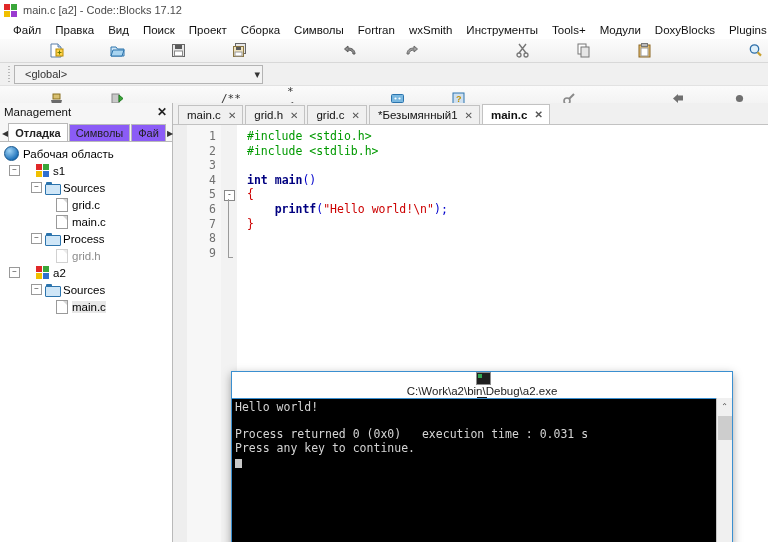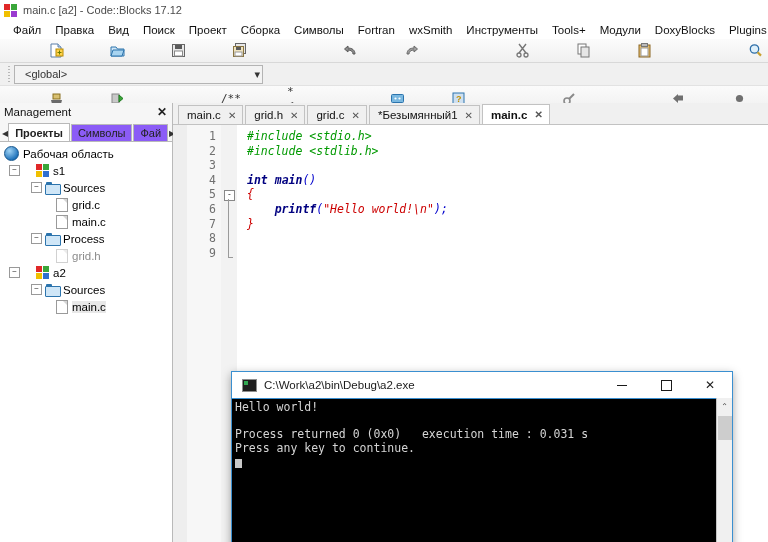--- a/index.html
+++ b/index.html
@@ -92,41 +92,41 @@
   .etab{height:18px;display:flex;align-items:center;gap:7px;padding:0 6px 0 8px;font-size:11.5px;
     background:#f0f0f0;border:1px solid #c2c2c2;border-bottom:none;margin-right:2px;color:#111;cursor:default;}
   .etab.active{background:#ffffff;font-weight:bold;height:19px;}
   .etab .x{font-size:10px;color:#555;}
   .edit-surface{position:absolute;top:21px;left:0;width:595px;height:418px;background:#ffffff;
     border-top:1px solid #c2c2c2;}
   .gutter{position:absolute;left:0;top:0;width:14px;height:418px;background:#eeeeee;border-right:1px solid #e0e0e0;}
   .linenos{position:absolute;left:14px;top:0;width:34px;height:418px;background:#f7f7f7;
     text-align:right;padding-top:4px;box-sizing:border-box;}
   .fold{position:absolute;left:48px;top:0;width:16px;height:418px;background:#f2f2f2;padding-top:4px;box-sizing:border-box;}
-  .code{position:absolute;left:64px;top:0;right:8px;height:418px;padding-top:4px;box-sizing:border-box;font-style:italic;}
+  .code{position:absolute;left:64px;top:0;right:8px;height:418px;padding-top:4px;box-sizing:border-box;}
   .ln,.cl,.fl{height:14.6px;line-height:14.6px;font-family:"DejaVu Sans Mono","Liberation Mono",monospace;font-size:11.5px;}
   .ln{color:#707070;padding-right:5px;}
   .cl{white-space:pre;color:#000;padding-left:10px;}
   .fl{position:relative;}
   .foldbox{position:absolute;left:3px;top:3px;width:9px;height:9px;border:1px solid #888;background:#fff;
     font-size:8px;line-height:7px;text-align:center;color:#333;}
   .foldline{position:absolute;left:7px;top:12px;width:1px;height:58px;background:#9a9a9a;}
   .foldend{position:absolute;left:7px;top:70px;width:5px;height:1px;background:#9a9a9a;}
   .k-pre{color:#009900;}
   .k-kw{color:#000080;font-weight:bold;}
   .k-fn{color:#000080;font-weight:bold;}
   .k-str{color:#cc0000;}
   .k-num{color:#cc00cc;}
   .k-op{color:#0000cc;}
   .k-brace{color:#cc0000;}
 
   
   .console{position:absolute;left:231px;top:268px;width:500px;height:232px;
     background:#ffffff;border:1px solid #3a8fd0;box-shadow:0 3px 9px rgba(0,0,0,.35);}
-  .c-title{height:26px;background:#ffffff;display:flex;align-items:center;}
+  .c-title{height:26px;background:#ffffff;display:flex;align-items:center;flex-direction:column;}
   .c-ico{width:13px;height:11px;margin:0 7px 0 10px;background:#1f1f1f;
     border:1px solid #8d8d8d;position:relative;flex:0 0 auto;}
   .c-ico:after{content:"";position:absolute;left:1px;top:1px;width:4px;height:4px;background:#32a852;}
   .c-path{font-size:11.5px;color:#1a1a1a;flex:1;}
   .c-btn{width:44px;height:26px;display:flex;align-items:center;justify-content:center;
     font-size:12px;color:#1a1a1a;cursor:default;}
   .c-btn .min{display:block;width:10px;height:1px;background:#1a1a1a;}
   .c-btn .max{display:block;width:9px;height:9px;border:1px solid #1a1a1a;}
   .c-body{position:absolute;top:26px;left:0;width:500px;height:204px;background:#000000;
     border-top:1px solid #3a8fd0;box-sizing:border-box;}
@@ -552,21 +552,21 @@
 
   <div class="body-area">
 
     <div class="mgmt">
       <div class="mgmt-hdr">
         <span>Management</span>
         <span class="mgmt-close">✕</span>
       </div>
       <div class="mgmt-tabs">
         <span class="navarrow">◀</span>
-        <span class="mtab active">Проекты</span>
+        <span class="mtab active">Отладка</span>
         <span class="mtab">Символы</span>
         <span class="mtab">Фай</span>
         <span class="navarrow">▶</span>
       </div>
 
       <div class="tree">
         <div class="trow">
           <span class="ws-icon"></span>
           <span class="tlabel">Рабочая область</span>
         </div>

